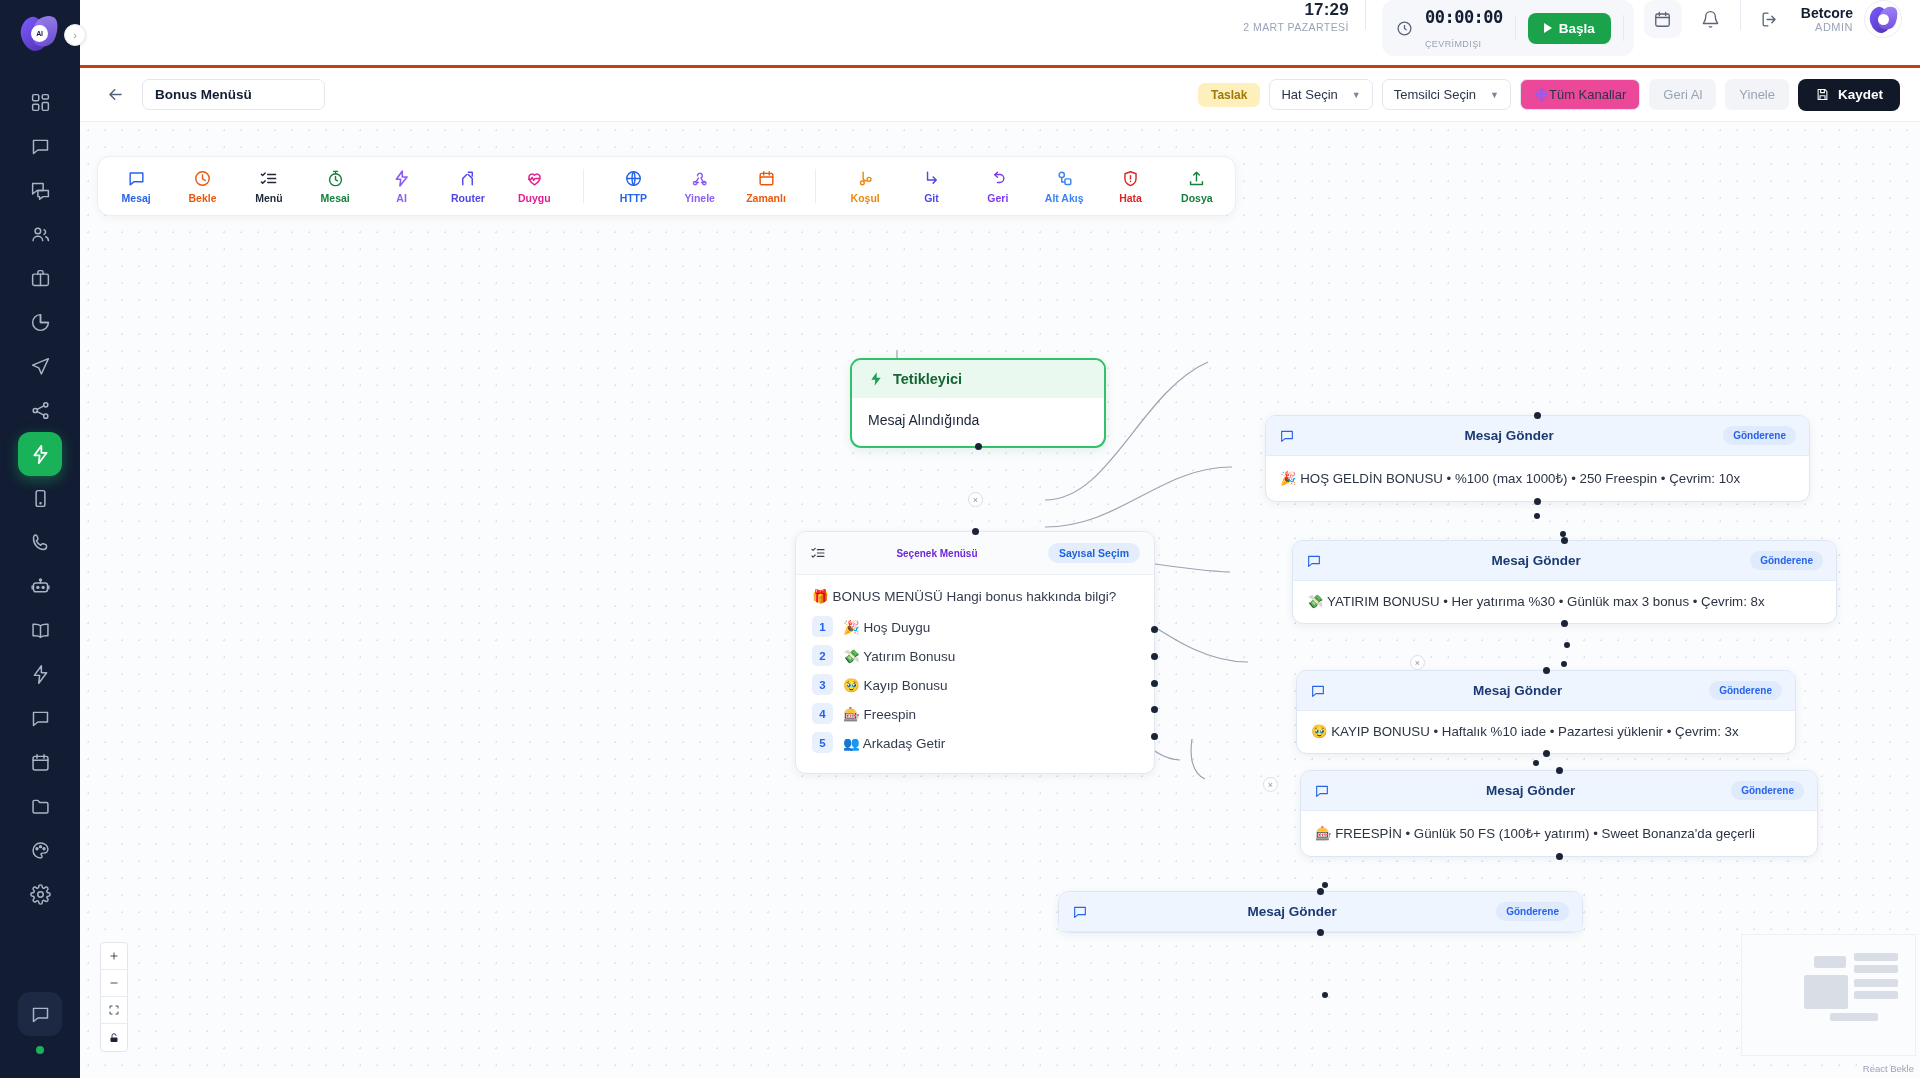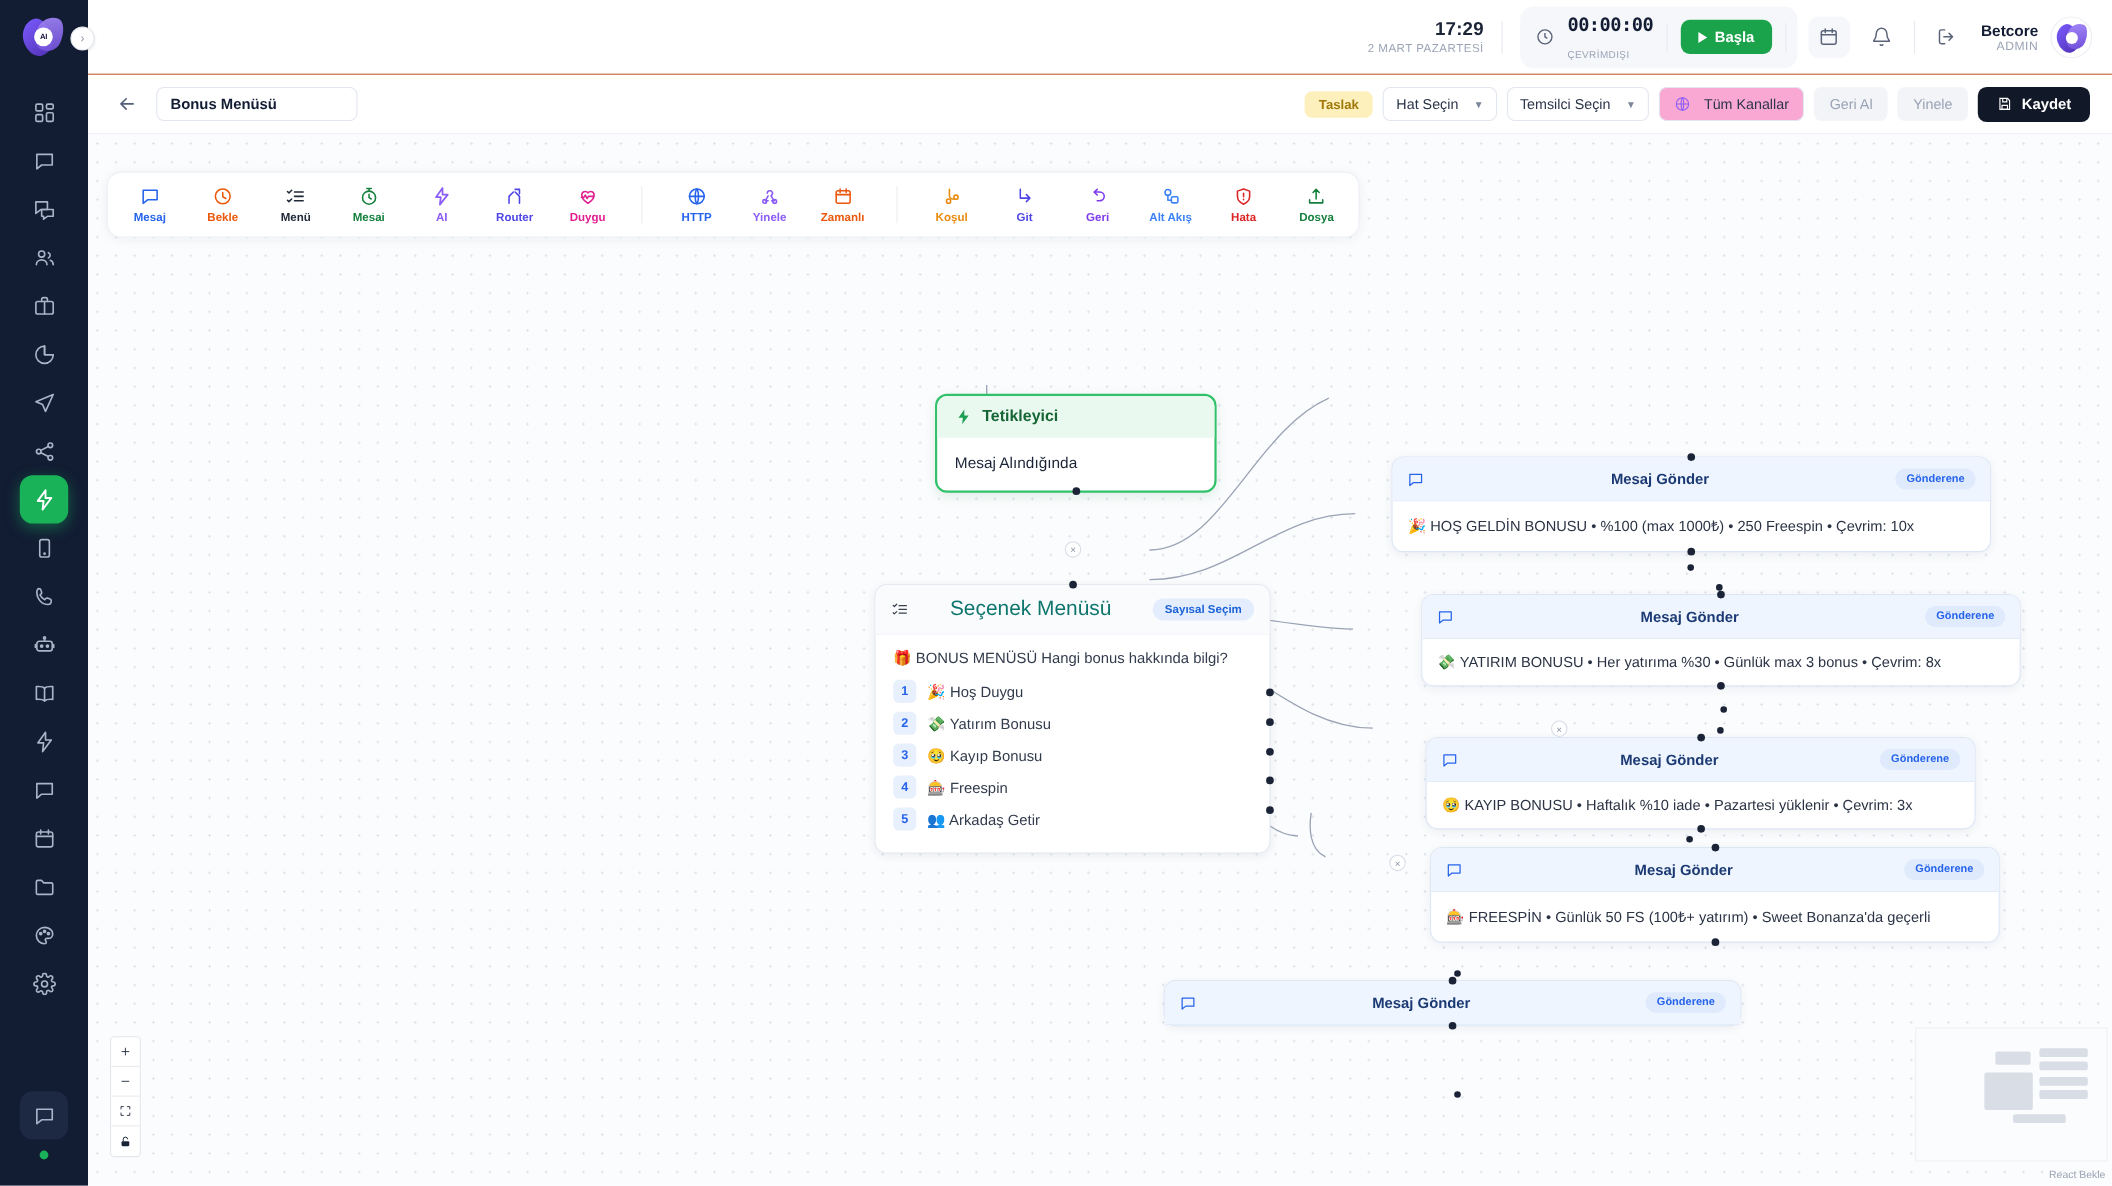--- a/index.html
+++ b/index.html
@@ -52,23 +52,23 @@
   .sb-item.active { background: #19b259; color: #fff; box-shadow: 0 4px 14px rgba(25,178,89,.45); }
   .sb-bottom { position: absolute; bottom: 24px; left: 0; width: 100%; display: flex; flex-direction: column; align-items: center; gap: 10px; }
   .sb-bottom .sb-item { background: #1d2943; border-radius: 12px; }
   .status-dot { width: 8px; height: 8px; border-radius: 50%; background: #19b259; }
 
   
   .main { flex: 1; display: flex; flex-direction: column; height: 1078px; position: relative; }
 
   
   .topbar {
-    height: 68px; background: #fff; display: flex; align-items: center;
+    height: 68px; background: #fff; display: flex; align-items: flex-start;
     justify-content: flex-end; padding: 0 18px 0 0; gap: 0;
-    border-bottom: 1px solid #c2410c; flex: 0 0 68px;
+    border-bottom: 3px solid #c2410c; flex: 0 0 68px;
   }
   .clock { text-align: right; padding-right: 16px; }
   .clock .t { font-size: 17px; font-weight: bold; color: #1b2437; font-family: "Liberation Sans", sans-serif; letter-spacing: .2px; }
   .clock .d { font-size: 10.5px; color: #9aa3b5; letter-spacing: .45px; margin-top: 1px; }
   .vdiv { width: 1px; height: 30px; background: #e6e9f0; }
   .timerbox {
     margin-left: 16px; display: flex; align-items: center; gap: 12px;
     background: #f5f7fa; border-radius: 12px; padding: 7px 10px 7px 14px;
   }
   .timerbox .clock-ic { color: #5a6378; display: flex; }
@@ -115,22 +115,22 @@
   .badge-draft {
     background: #fdf0bd; color: #a1780a; font-size: 12px; font-weight: bold;
     padding: 5px 13px; border-radius: 7px;
   }
   .sel {
     height: 31px; border: 1px solid #e2e6ef; border-radius: 7px; background: #fff;
     display: flex; align-items: center; gap: 14px; padding: 0 11px; font-size: 13px; color: #2b3449; cursor: pointer;
   }
   .sel .caret { font-size: 9px; color: #7b8699; }
   .chan {
-    height: 31px; border: 1px solid #e2e6ef; border-radius: 7px; background: #f9a8d4;
-    display: flex; align-items: center; gap: 12px; padding: 0 13px; font-size: 13px; color: #2b3449; cursor: pointer;
+    height: 31px; border: 1px solid #e2e6ef; border-radius: 7px; background: #ec4899;
+    display: flex; align-items: center; gap: 0; padding: 0 13px; font-size: 13px; color: #2b3449; cursor: pointer;
   }
   .chan .globe { color: #8b5cf6; display: flex; }
   .chan .globe svg { width: 15px; height: 15px; fill: none; stroke: currentColor; stroke-width: 1.6; }
   .pbtn {
     height: 31px; border: none; border-radius: 7px; background: #f2f4f8; color: #9aa3b5;
     padding: 0 14px; font-size: 13px; cursor: pointer; font-family: "Liberation Sans", sans-serif;
   }
   .btn-save {
     height: 32px; background: #111827; color: #fff; border: none; border-radius: 8px;
     padding: 0 17px; font-size: 13.5px; font-weight: bold; display: flex; align-items: center; gap: 8px;
@@ -176,21 +176,21 @@
   .node-menu {
     border: 1px solid #e4e8f0; box-shadow: 0 2px 9px rgba(25,35,70,.07);
     width: 360px;
   }
   .node-menu .hd {
     background: #fafbfd; border-radius: 10px 10px 0 0; border-bottom: 1px solid #eef0f5;
     display: flex; align-items: center; padding: 11px 14px; gap: 8px;
   }
   .node-menu .hd .ic { color: #39414f; display: flex; }
   .node-menu .hd .ic svg { width: 16px; height: 16px; fill: none; stroke: currentColor; stroke-width: 1.7; stroke-linecap: round; stroke-linejoin: round; }
-  .node-menu .hd .ttl { flex: 1; text-align: center; font-size: 19px; font-weight: normal; color: #0f766e; }
+  .node-menu .hd .ttl { flex: 1; text-align: center; font-size: 10px; font-weight: bold; color: #6d28d9; }
   .pill-blue {
     background: #e3edfd; color: #1d63d8; font-size: 10.5px; font-weight: bold;
     border-radius: 11px; padding: 4px 11px; white-space: nowrap;
   }
   .node-menu .bd { padding: 13px 16px 16px; }
   .menu-prompt { font-size: 13.5px; color: #333c4d; margin-bottom: 8px; }
   .menu-row { display: flex; align-items: center; gap: 10px; padding: 4px 0; }
   .menu-num {
     width: 21px; height: 21px; border-radius: 5px; background: #e9f0fd; color: #2563eb;
     font-size: 11.5px; font-weight: bold; display: flex; align-items: center; justify-content: center;

